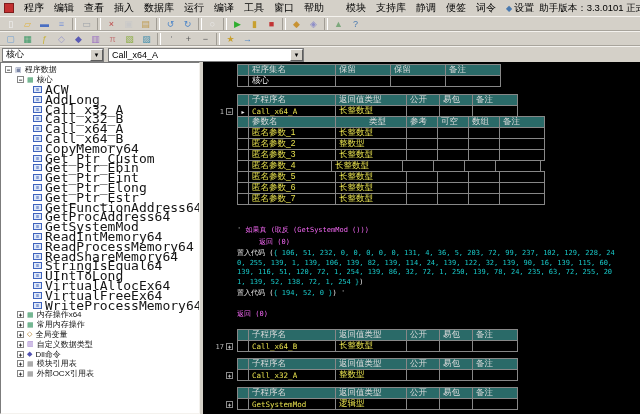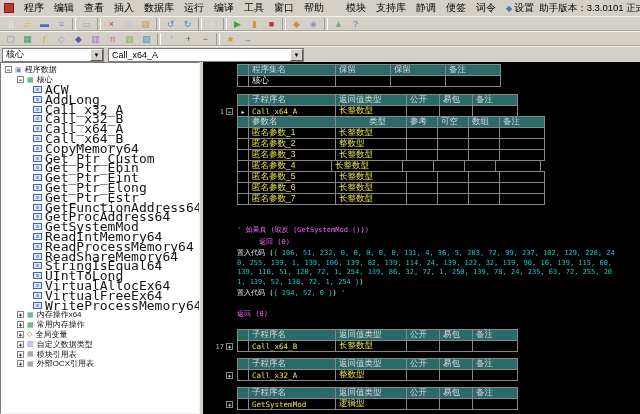--- a/index.html
+++ b/index.html
@@ -258,20 +258,25 @@
         <span class="ticon" style="color: rgb(176, 128, 48);">◇</span>
         <span class="tlabel">全局变量</span>
       </div>
       <div class="trow t-ind1">
         <span class="tog">+</span>
         <span class="ticon" style="color: rgb(138, 98, 192);">▥</span>
         <span class="tlabel">自定义数据类型</span>
       </div>
       <div class="trow t-ind1">
         <span class="tog">+</span>
+        <span class="ticon" style="color: rgb(82, 82, 176);">◆</span>
+        <span class="tlabel">Dll命令</span>
+      </div>
+      <div class="trow t-ind1">
+        <span class="tog">+</span>
         <span class="ticon" style="color: rgb(138, 138, 138);">▦</span>
         <span class="tlabel">模块引用表</span>
       </div>
       <div class="trow t-ind1">
         <span class="tog">+</span>
         <span class="ticon" style="color: rgb(138, 138, 138);">▦</span>
         <span class="tlabel">外部OCX引用表</span>
       </div>
     </div>
   <div class="splitter"></div>

